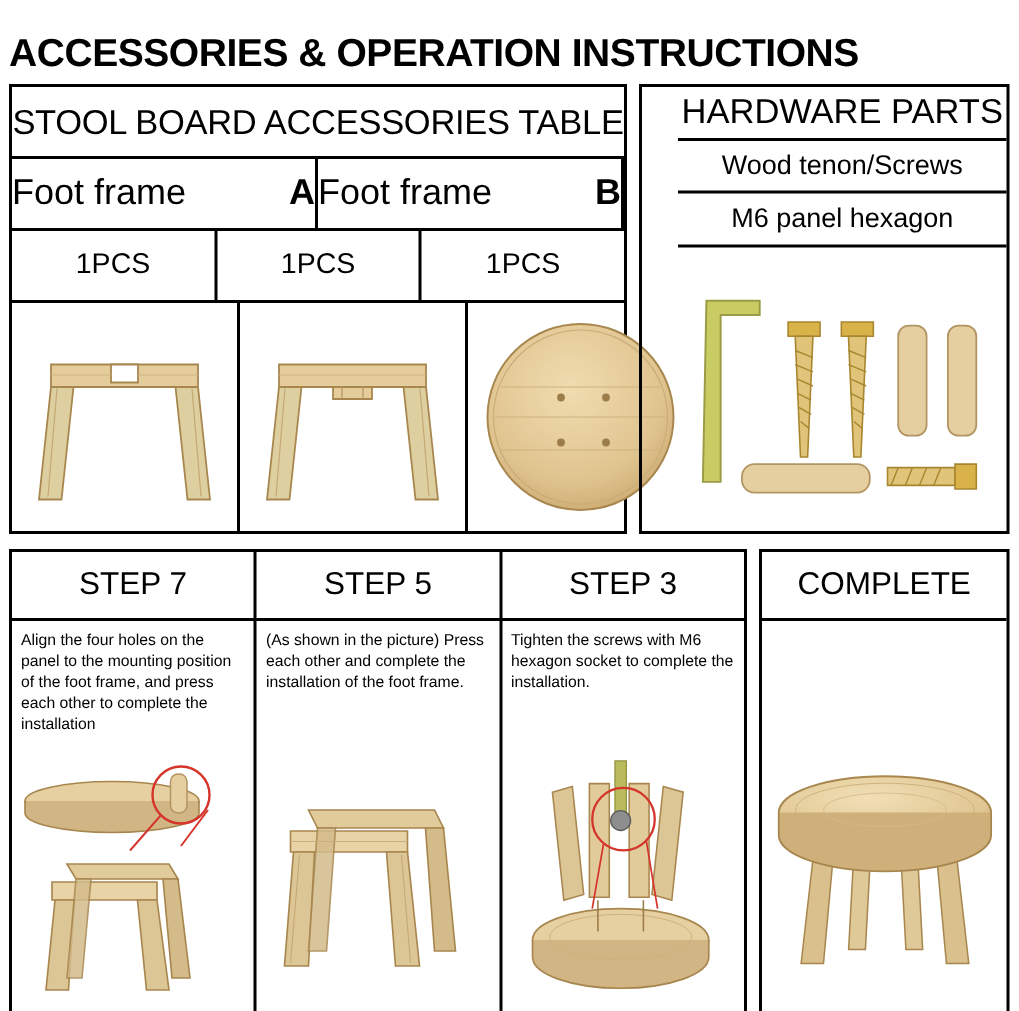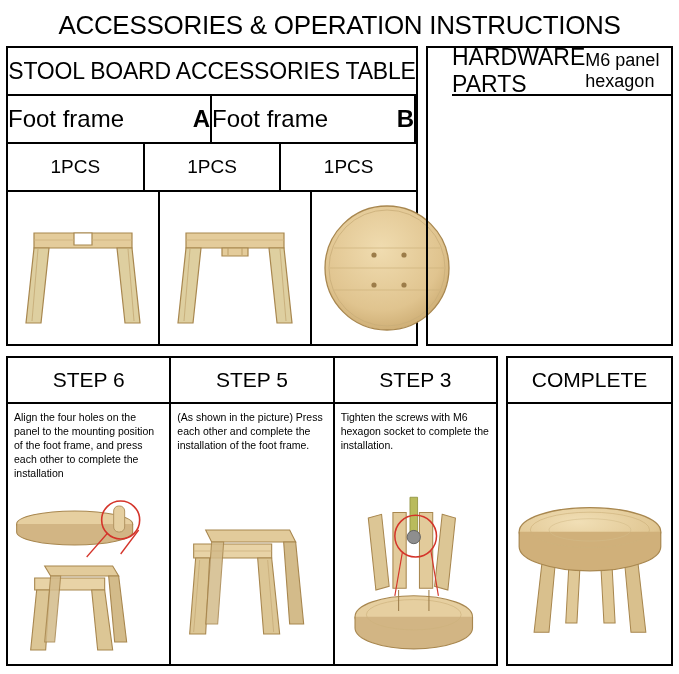--- a/index.html
+++ b/index.html
@@ -16,47 +16,48 @@
   }
   .page {
     position: relative;
     width: 679px;
     height: 674px;
     box-sizing: border-box;
     padding: 0 6px;
   }
   
   .title {
-    text-align: center;
+    text-align: left;
     font-size: 26px;
-    font-weight: normal;
+    font-weight: bold;
     letter-spacing: -0.3px;
     line-height: 34px;
     height: 38px;
-    padding-top: 8px;
+    padding-top: 18px;
     white-space: nowrap;
   }
   
   .top-section {
     display: flex;
     gap: 8px;
     height: 300px;
   }
   .table-box {
     border: 2px solid #000;
     box-sizing: border-box;
   }
   .stool-table {
     width: 412px;
     display: flex;
     flex-direction: column;
   }
   .hardware-table {
     flex: 1;
     display: flex;
+    flex-direction: column;
     padding-left: 24px;
   }
   .row {
     display: flex;
     border-bottom: 2px solid #000;
   }
   .row.last { border-bottom: none; }
   .cell {
     flex: 1;
     border-right: 2px solid #000;
@@ -250,20 +251,21 @@
               <path d="M18 75 L132 75"></path>
               <path d="M22 97 L128 97"></path>
             </g>
           </svg>
         </div>
       </div>
     </div>
 
     <div class="table-box hardware-table">
       <div class="hw-hdr">HARDWARE PARTS</div>
+      <div class="hw-line">Wood tenon/Screws</div>
       <div class="hw-line">M6 panel hexagon</div>
       <div class="hw-img">
         <svg width="100%" height="100%" viewBox="0 0 185 160" preserveAspectRatio="xMidYMid meet">
 
           <g>
             <path d="M16 30 L46 30 L46 38 L24 38 L24 132 L14 132 Z" fill="#c9cb63" stroke="#9a9c45" stroke-width="1.1"></path>
           </g>
 
           <g>
             <path d="M62 42 L80 42 L80 50 L62 50 Z" fill="#d9b24a" stroke="#a8862f" stroke-width="0.9"></path>
@@ -316,21 +318,21 @@
           </g>
         </svg>
       </div>
     </div>
   </div>
 
   <div class="bottom-section">
 
     <div class="table-box steps-box">
       <div class="steps-head">
-        <div class="cell">STEP 6</div>
+        <div class="cell">STEP 7</div>
         <div class="cell">STEP 5</div>
         <div class="cell last">STEP 3</div>
       </div>
       <div class="steps-body">
 
         <div class="step-col">
           <div class="step-text">Align the four holes on the panel to the mounting position of the foot frame, and press each other to complete the installation</div>
           <div class="step-art">
             <svg width="100%" height="100%" viewBox="0 0 160 180" preserveAspectRatio="xMidYMax meet">
 

